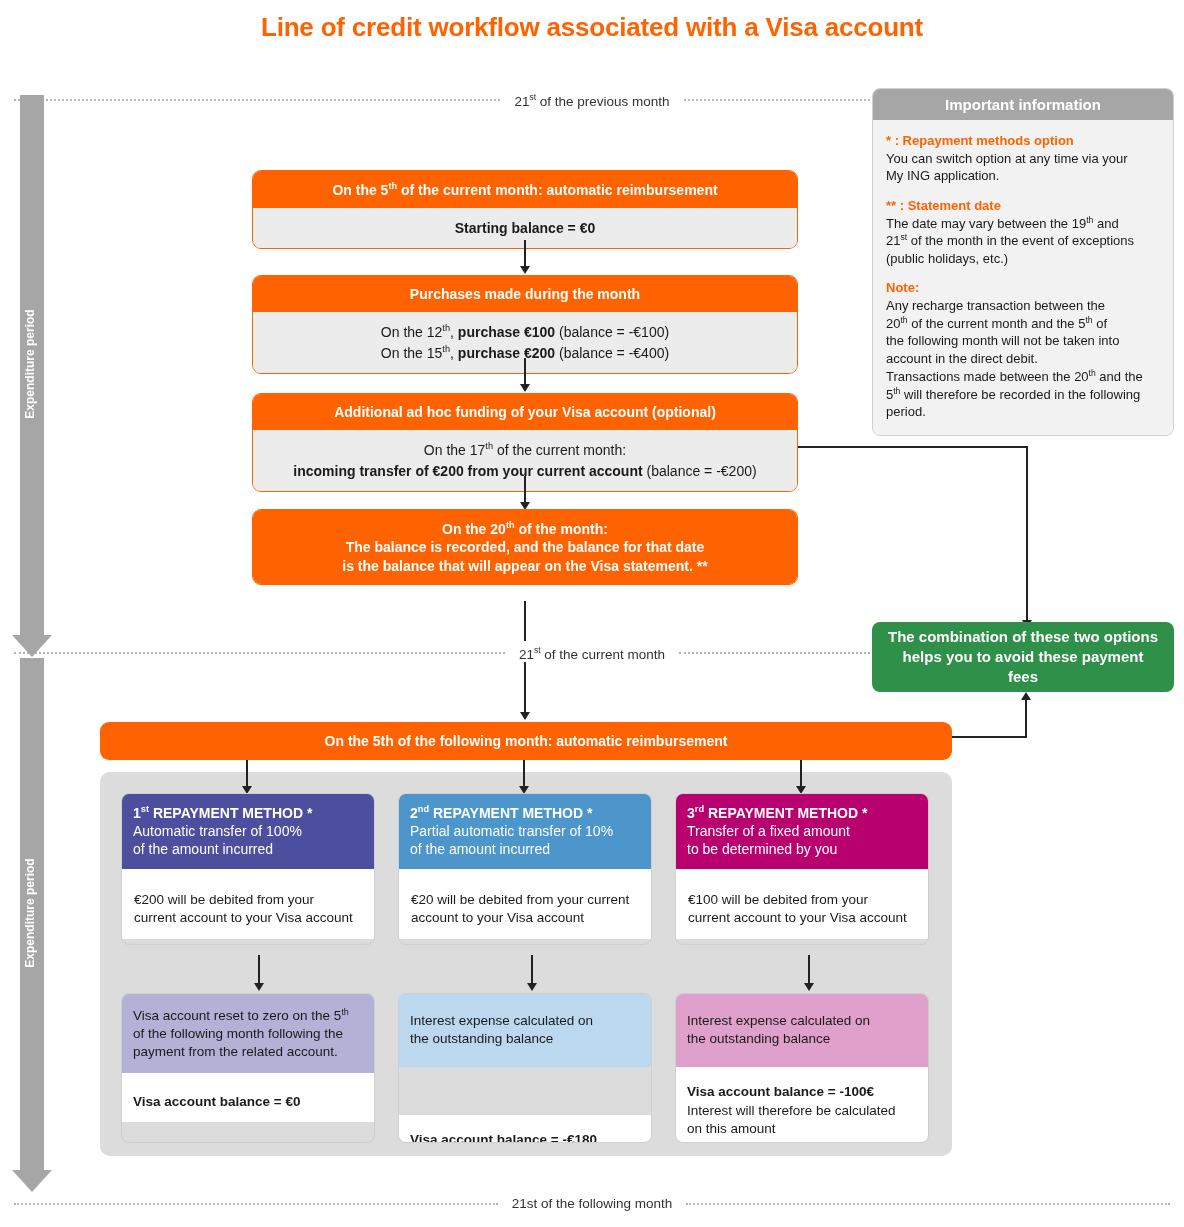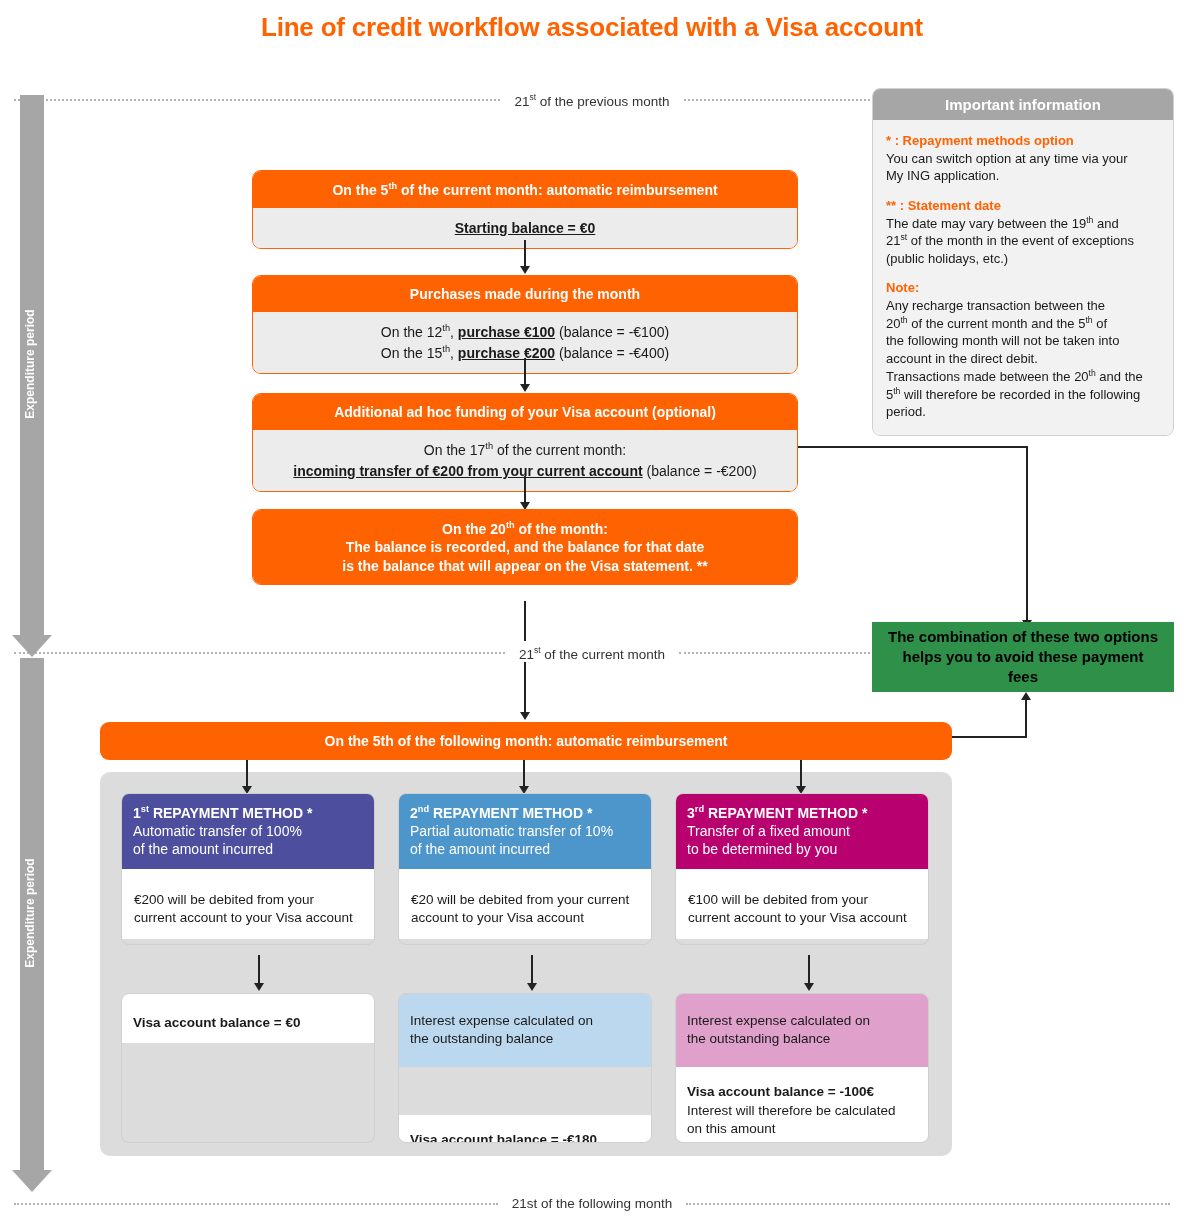--- a/index.html
+++ b/index.html
@@ -61,21 +61,21 @@
     background: #FF6200; color: #fff;
     font-weight: bold; font-size: 14px;
     text-align: center; padding: 9px 12px; line-height: 1.32;
   }
   .card .bd {
     background: #ececec; color: #1a1a1a;
     font-size: 14px; text-align: center;
     padding: 10px 12px; line-height: 1.45;
   }
   .card.orange { border: 1.5px solid #FF6200; }
-  .card .bd b { font-weight: bold; text-decoration: underline; }
+  .card .bd b { font-weight: bold; }
   sup { font-size: 0.66em; vertical-align: super; }
 
   
   .banner {
     background: #FF6200; color: #fff; border-radius: 9px;
     font-weight: bold; font-size: 14px;
     text-align: center; padding: 11px 12px;
   }
 
   
@@ -87,21 +87,21 @@
   #info-box .ibd {
     background: #f2f2f2; padding: 12px 13px 14px 13px;
     font-size: 13px; line-height: 1.35; color: #1a1a1a;
   }
   #info-box .ihead { color: #FF6200; font-weight: bold; display: block; }
   #info-box .blk { margin-bottom: 12px; }
   #info-box .blk:last-child { margin-bottom: 0; }
 
   
   #green-box {
-    background: #2E9049; color: #000000; border-radius: 0;
+    background: #2E9049; color: #ffffff; border-radius: 8px;
     display: flex; align-items: center; justify-content: center;
     text-align: center; font-weight: bold; font-size: 15px;
     line-height: 1.35; padding: 0 14px;
   }
 
   
   #grey-panel { background: #dcdcdc; border-radius: 10px; }
 
   
   .mcard { border-radius: 8px; overflow: hidden; border: 1px solid #cfcfcf; }
@@ -320,20 +320,25 @@
   <div class="abs">
     <div class="vline" style="left:531px; top:955px; height:30px;"></div>
     <div class="arrowhead-down" style="left:527px; top:983px;"></div>
   </div>
   <div class="abs">
     <div class="vline" style="left:808px; top:955px; height:30px;"></div>
     <div class="arrowhead-down" style="left:804px; top:983px;"></div>
   </div>
 
   <div class="abs rcard" style="left:121px; top:993px; width:254px; height:150px;">
+    <div class="rhd" style="background:#B3B1D6;">
+      <span>Visa account reset to zero on the 5<sup>th</sup></span><br>
+      <span>of the following month following the</span><br>
+      <span>payment from the related account.</span>
+    </div>
     <div class="rbd">
       <b>Visa account balance = €0</b>
     </div>
   </div>
 
   <div class="abs rcard" style="left:398px; top:993px; width:254px; height:150px;">
     <div class="rhd" style="background:#BBD8EE; padding-top:18px; padding-bottom:19px;">
       <span>Interest expense calculated on</span><br>
       <span>the outstanding balance</span>
     </div>

